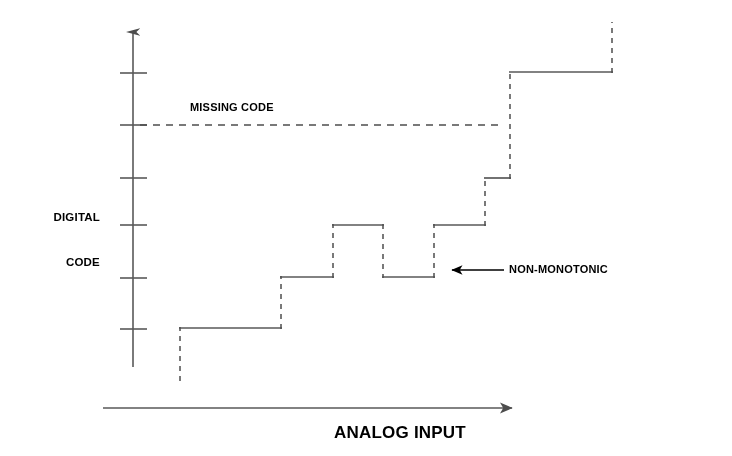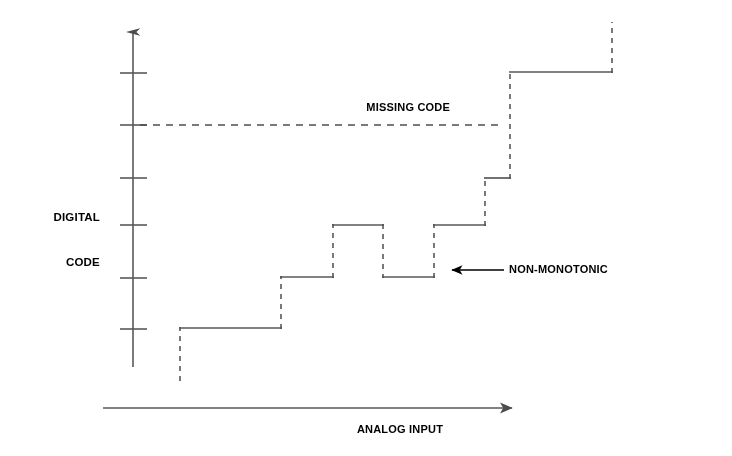--- a/index.html
+++ b/index.html
@@ -41,27 +41,27 @@
     width: 92px;
     text-align: right;
     font-size: 11.5px;
     line-height: 15px;
   }
   #x-axis-title {
     left: 200px;
     top: 423px;
     width: 400px;
     text-align: center;
-    font-size: 11px;
+    font-size: 17px;
   }
   #missing-code-label {
     left: 190px;
     top: 101px;
     width: 260px;
-    text-align: right;
+    text-align: left;
     font-size: 11px;
   }
   #non-monotonic-label {
     left: 509px;
     top: 263px;
     font-size: 11px;
     text-align: center;
   }
 </style>
 </head>

